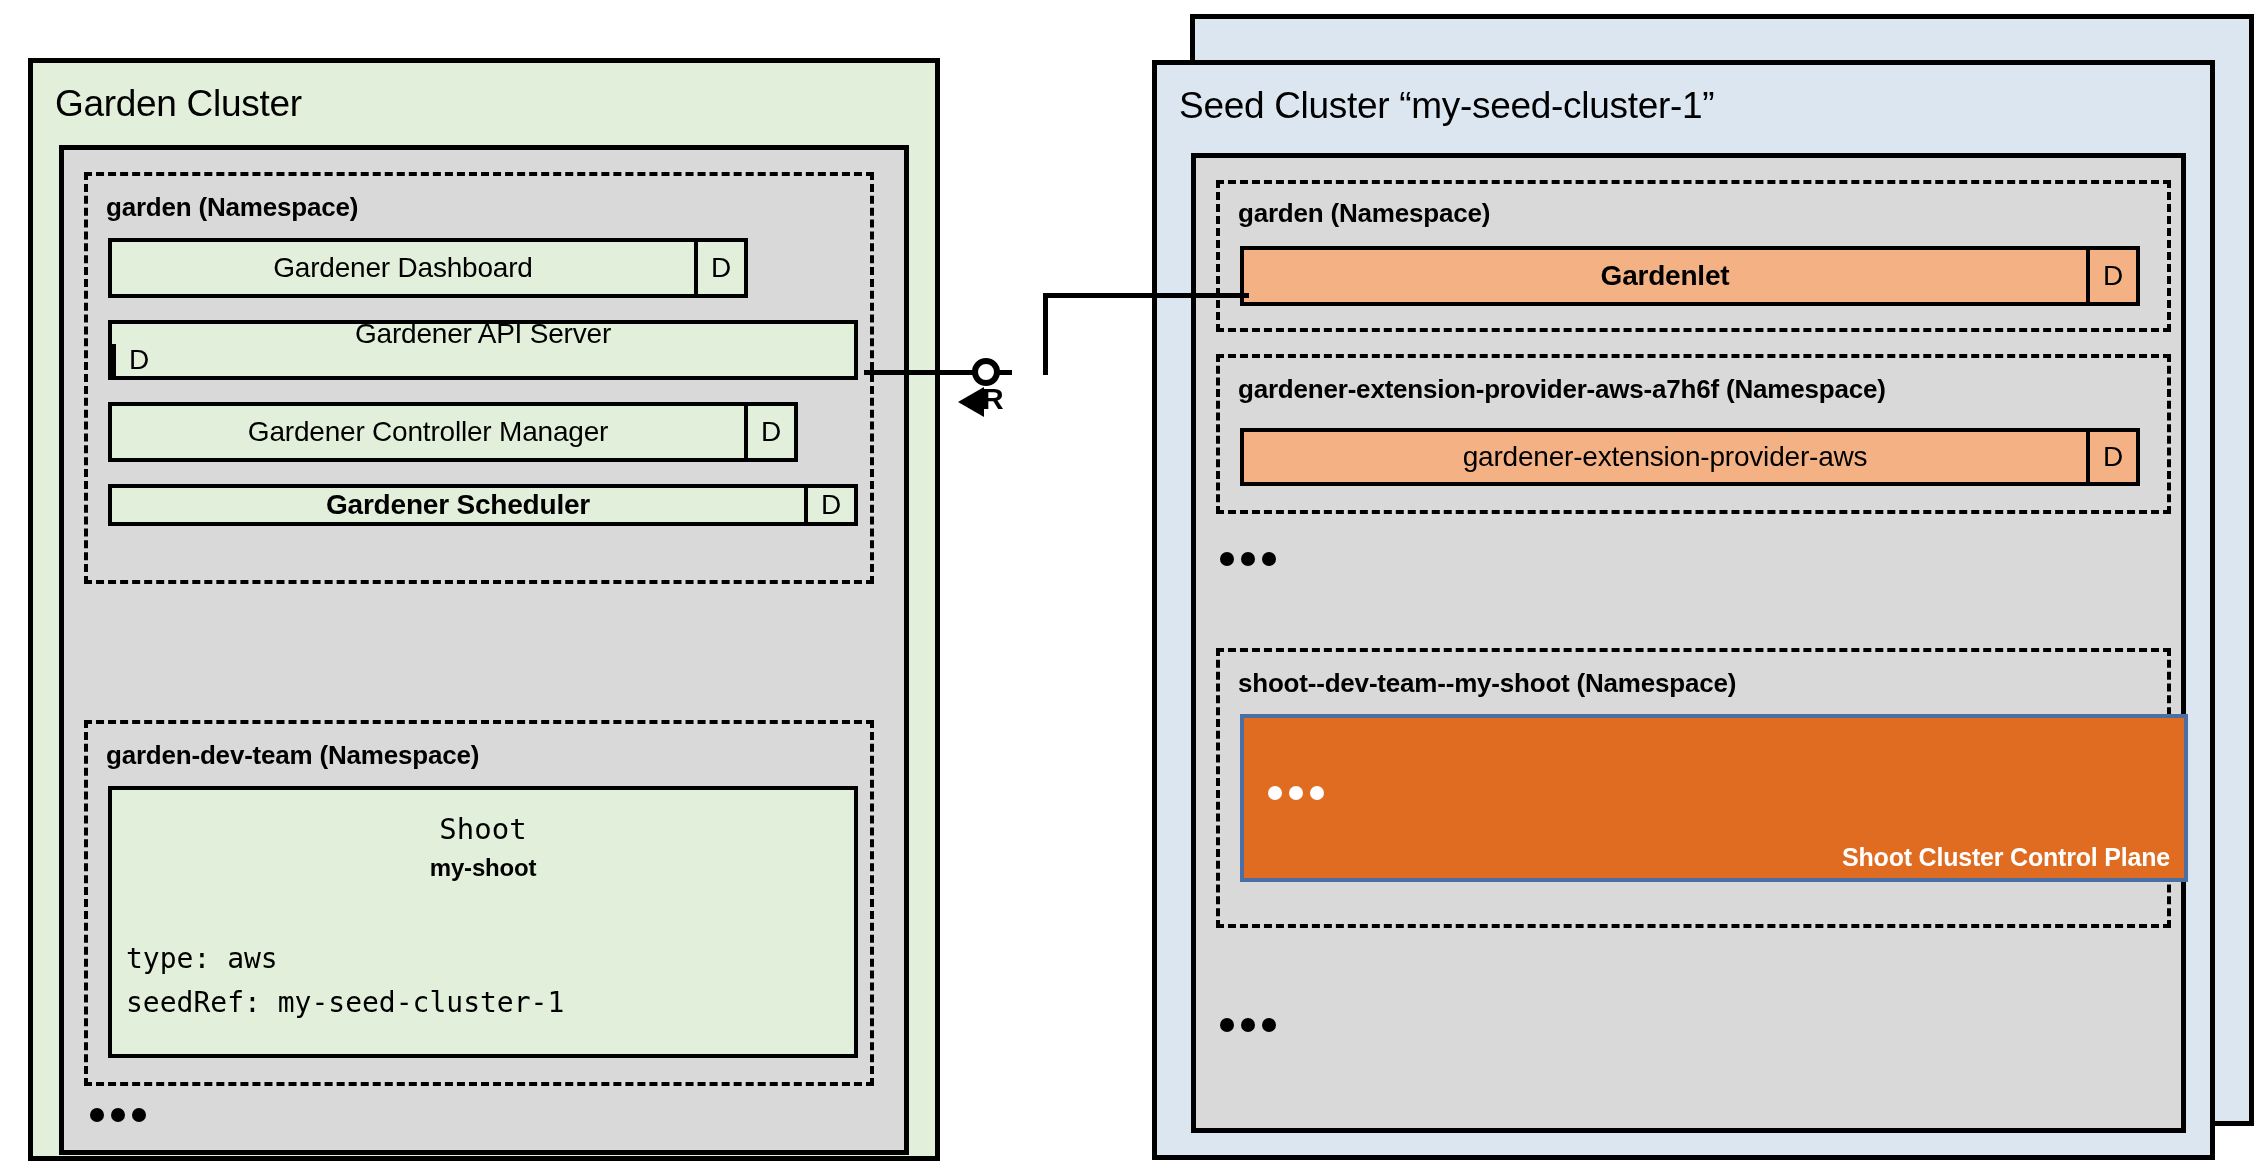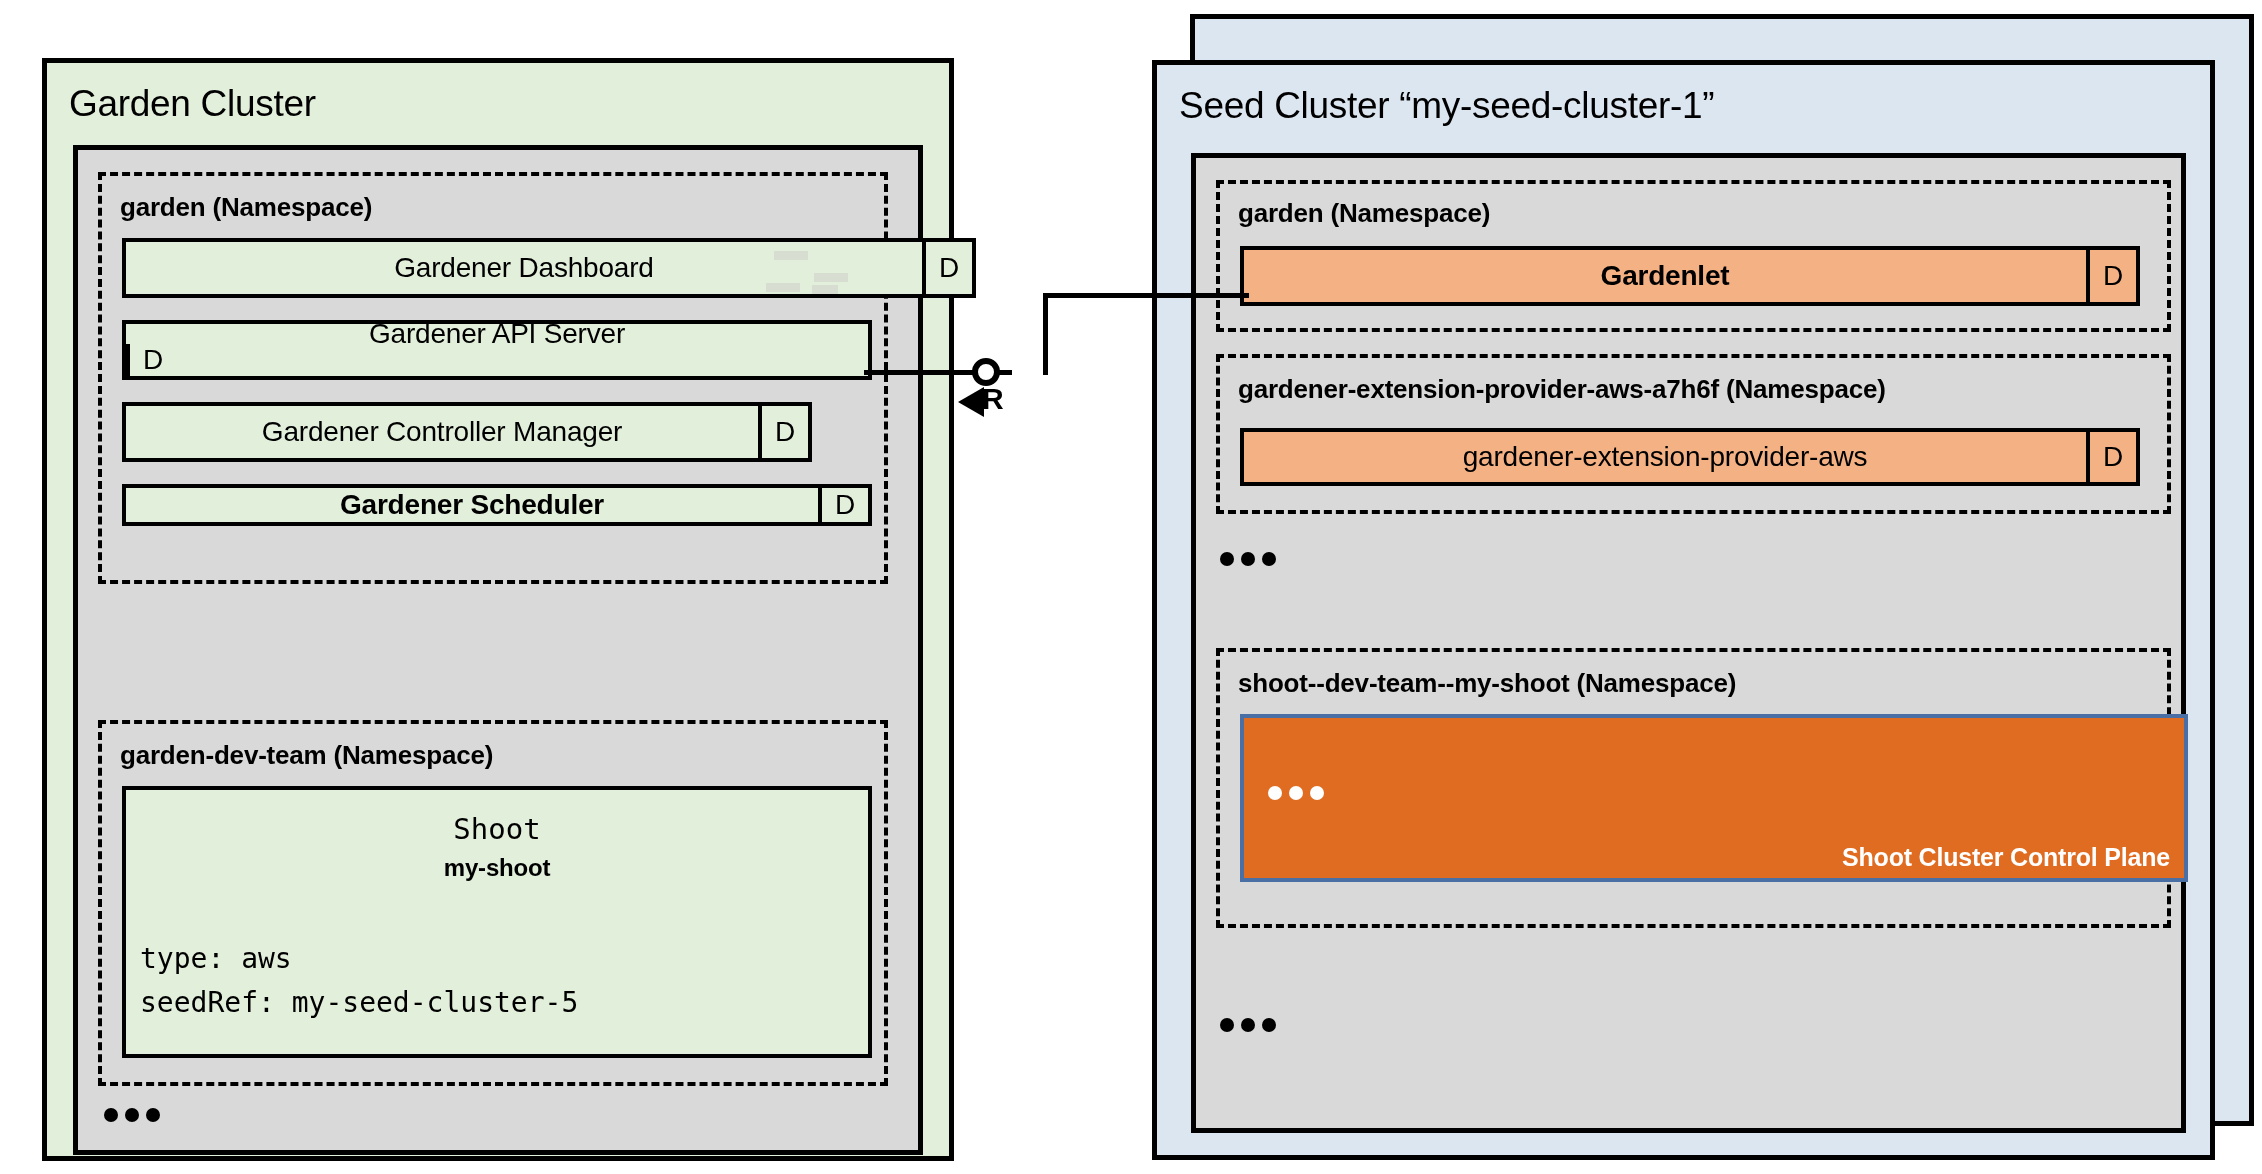--- a/index.html
+++ b/index.html
@@ -253,30 +253,30 @@
 
       <div class="ellipsis dark" style="left:24px; top:860px;">
         <i></i>
         <i></i>
         <i></i>
       </div>
 
     </div>
   </div>
 
-  <div class="abs cluster cluster-garden" style="left:42px; top:58px; width:912px; height:1103px;">
+  <div class="abs cluster cluster-garden" style="left:28px; top:58px; width:912px; height:1103px;">
 
     <div class="cluster-title" style="left:22px; top:20px;">Garden Cluster</div>
 
     <div class="abs panel" style="left:26px; top:82px; width:850px; height:1010px;">
 
       <div class="abs ns" style="left:20px; top:22px; width:790px; height:412px;">
         <div class="ns-title" style="left:18px; top:16px;">garden (Namespace)</div>
 
-        <div class="comp green" style="left:20px; top:62px; width:854px; height:60px;">
+        <div class="comp green" style="left:20px; top:62px; width:640px; height:60px;">
           <div class="comp-body">
             <span class="comp-label">Gardener Dashboard</span>
             <span class="artifact" style="left:648px; top:9px; width:34px; height:9px;"></span>
             <span class="artifact" style="left:640px; top:41px; width:34px; height:9px;"></span>
             <span class="artifact" style="left:688px; top:31px; width:34px; height:9px;"></span>
             <span class="artifact" style="left:686px; top:43px; width:26px; height:9px;"></span>
           </div>
           <div class="comp-badge">D</div>
         </div>
 
@@ -302,21 +302,21 @@
         </div>
       </div>
 
       <div class="abs ns" style="left:20px; top:570px; width:790px; height:366px;">
         <div class="ns-title" style="left:18px; top:16px;">garden-dev-team (Namespace)</div>
 
         <div class="shoot-box" style="left:20px; top:62px; width:750px; height:272px;">
           <div class="shoot-kind" style="margin-top:22px;">Shoot</div>
           <div class="shoot-name" style="margin-top:8px;">my-shoot</div>
           <div class="shoot-spec" style="margin-top:58px; margin-left:14px;">type: aws</div>
-          <div class="shoot-spec" style="margin-top:6px; margin-left:14px;">seedRef: my-seed-cluster-5</div>
+          <div class="shoot-spec" style="margin-top:6px; margin-left:14px;">seedRef: my-seed-cluster-1</div>
         </div>
       </div>
 
       <div class="ellipsis dark" style="left:26px; top:958px;">
         <i></i>
         <i></i>
         <i></i>
       </div>
 
     </div>

